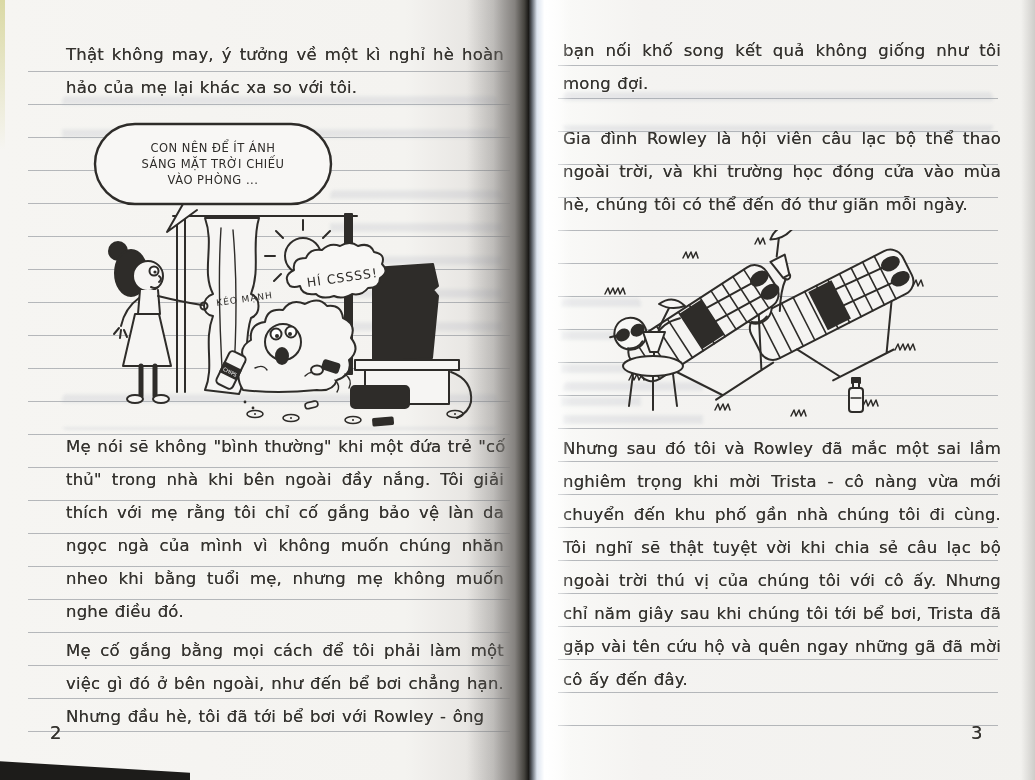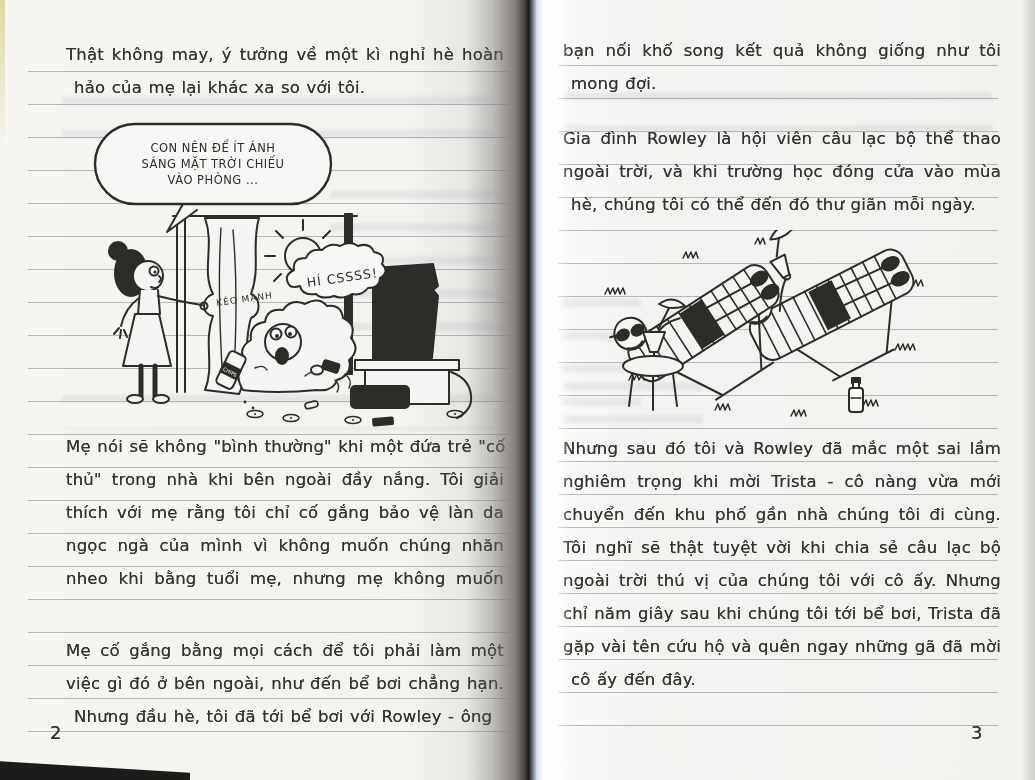--- a/index.html
+++ b/index.html
@@ -21,21 +21,21 @@
   .ruled{position:absolute;pointer-events:none;
     background-image:repeating-linear-gradient(to bottom,
       rgba(0,0,0,0) 0px,rgba(0,0,0,0) 31.6px,rgba(116,122,131,.5) 31.6px,rgba(116,122,131,.5) 33px);
   }
   .ruled.l{left:28px;top:39px;width:482px;height:693px;}
   .ruled.r{left:25px;top:33px;width:440px;height:700px;}
   
   .para{position:absolute;font-size:16.5px;letter-spacing:.2px;word-spacing:1px;}
   .para .tline{height:33px;line-height:33px;white-space:nowrap;text-align:justify;text-align-last:justify;
     text-shadow:0 0 .5px rgba(52,50,46,.85);}
-  .para .tline.last{text-align-last:left;margin-left:8px;}
+  .para .tline.last{text-align-last:left;}
   .p-l{left:66px;width:438px;}
   .p-r{left:30px;width:438px;}
   .pagenum{position:absolute;font-size:18px;text-shadow:0 0 .5px rgba(52,50,46,.8);}
   
   .cartoon{position:absolute;}
   .cartoon svg{display:block;width:100%;height:100%;}
   .ink-stroke{stroke:#2e2c29;fill:none;stroke-width:2;stroke-linecap:round;stroke-linejoin:round;}
   
   .smudge{position:absolute;pointer-events:none;opacity:.8;filter:blur(1.6px);border-radius:5px;
     background:repeating-linear-gradient(180deg,rgba(148,156,172,.20) 0 9px,rgba(0,0,0,0) 9px 33px);}
@@ -156,20 +156,21 @@
         </g>
       </svg>
     </div>
 
     <div class="para p-l" style="top:430px;">
         <div class="tline">Mẹ nói sẽ không "bình thường" khi một đứa trẻ "cố</div>
         <div class="tline">thủ" trong nhà khi bên ngoài đầy nắng. Tôi giải</div>
         <div class="tline">thích với mẹ rằng tôi chỉ cố gắng bảo vệ làn da</div>
         <div class="tline">ngọc ngà của mình vì không muốn chúng nhăn</div>
         <div class="tline">nheo khi bằng tuổi mẹ, nhưng mẹ không muốn</div>
+        <div class="tline last">nghe điều đó.</div>
       </div>
 
     <div class="para p-l" style="top:634px;">
         <div class="tline">Mẹ cố gắng bằng mọi cách để tôi phải làm một</div>
         <div class="tline">việc gì đó ở bên ngoài, như đến bể bơi chẳng hạn.</div>
         <div class="tline last">Nhưng đầu hè, tôi đã tới bể bơi với Rowley - ông</div>
       </div>
 
     <div class="pagenum" style="left:50px;top:722px;">2</div>
   </div>

